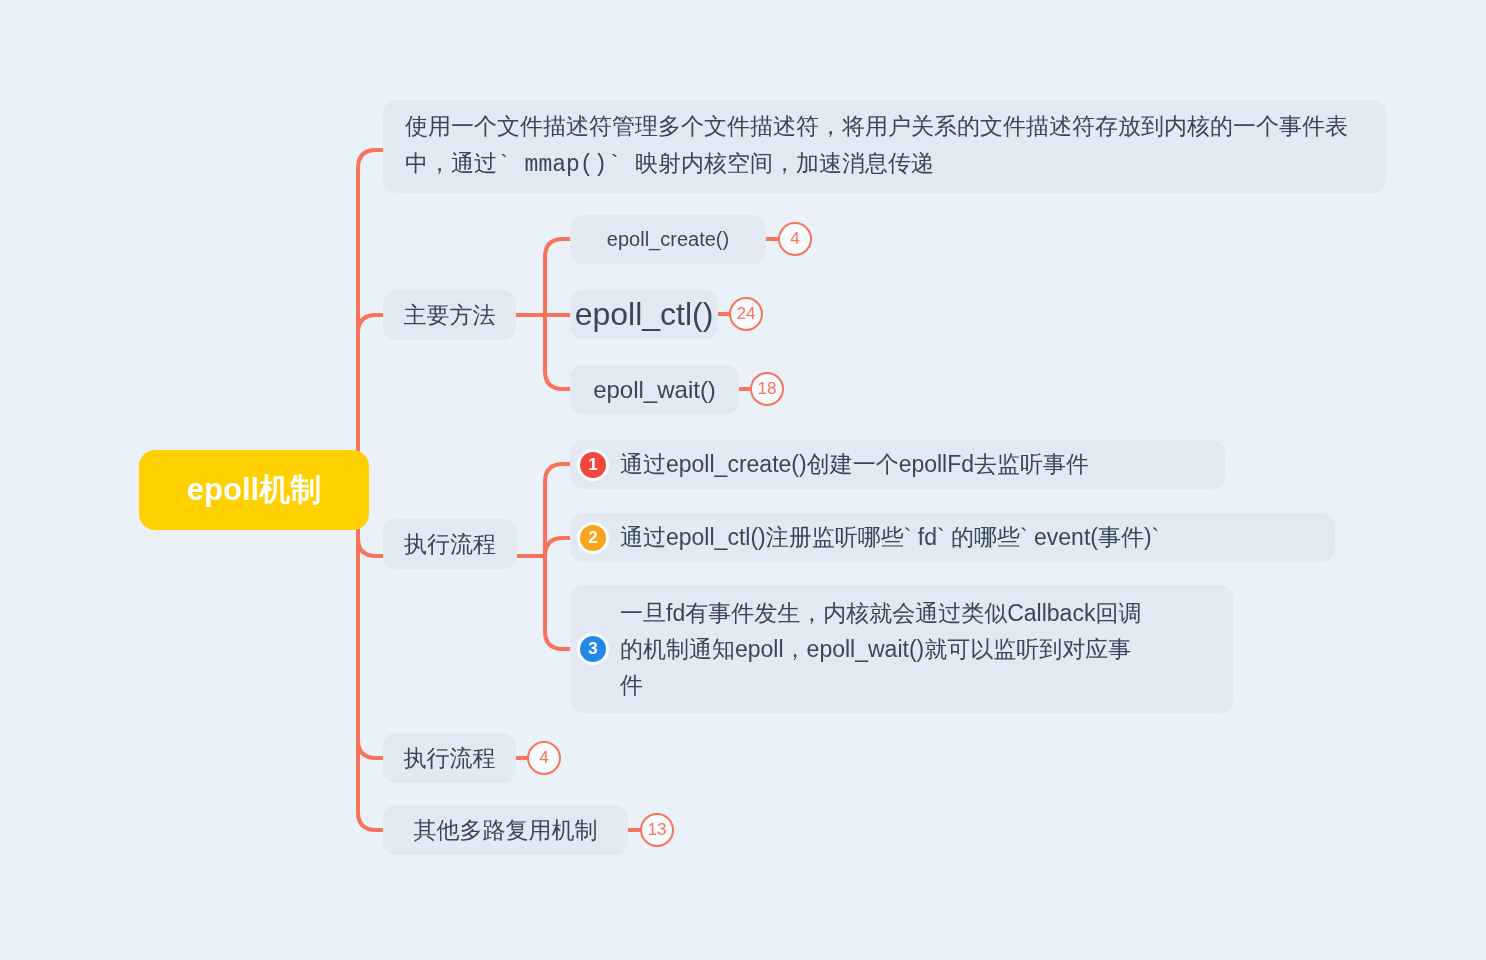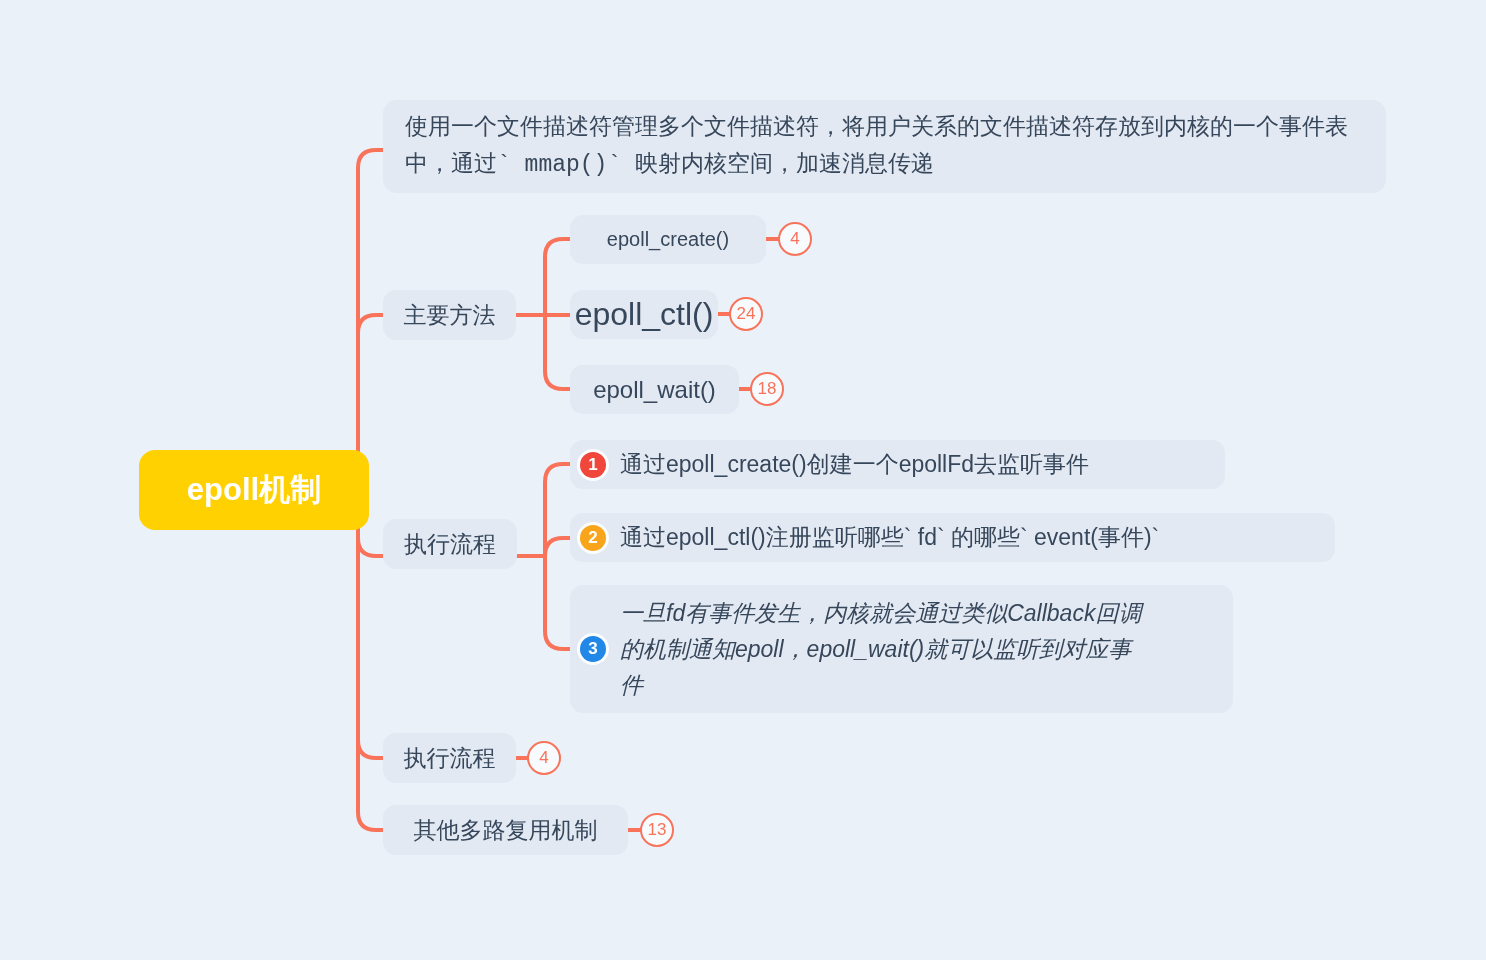--- a/index.html
+++ b/index.html
@@ -34,21 +34,21 @@
   #flow-node{left:383px;top:519px;width:134px;height:50px;}
   .flow-item{
     position:absolute;z-index:1;box-sizing:border-box;
     background:#E3E9F2;border-radius:13px;
     display:flex;align-items:center;gap:14px;
     padding:0 16px 0 10px;font-size:23px;
   }
   #flow-item-0{left:570px;top:440px;width:655px;height:49px;}
   #flow-item-1{left:570px;top:513px;width:765px;height:49px;}
   #flow-item-2{left:570px;top:585px;width:663px;height:128px;}
-  #flow-item-2 .flow-text{width:528px;line-height:36px;font-style:italic;}
+  #flow-item-2 .flow-text{width:528px;line-height:36px;}
   .step-circle{
     flex:none;width:26px;height:26px;border-radius:50%;
     display:flex;align-items:center;justify-content:center;
     color:#FFFFFF;font-weight:bold;font-size:17px;
     box-shadow:0 0 0 3px #FCFDFF;
   }
   .step-c1{background:#F1463C;}
   .step-c2{background:#F9A51B;}
   .step-c3{background:#2288E8;}
   #work-node{left:383px;top:733px;width:133px;height:50px;}

